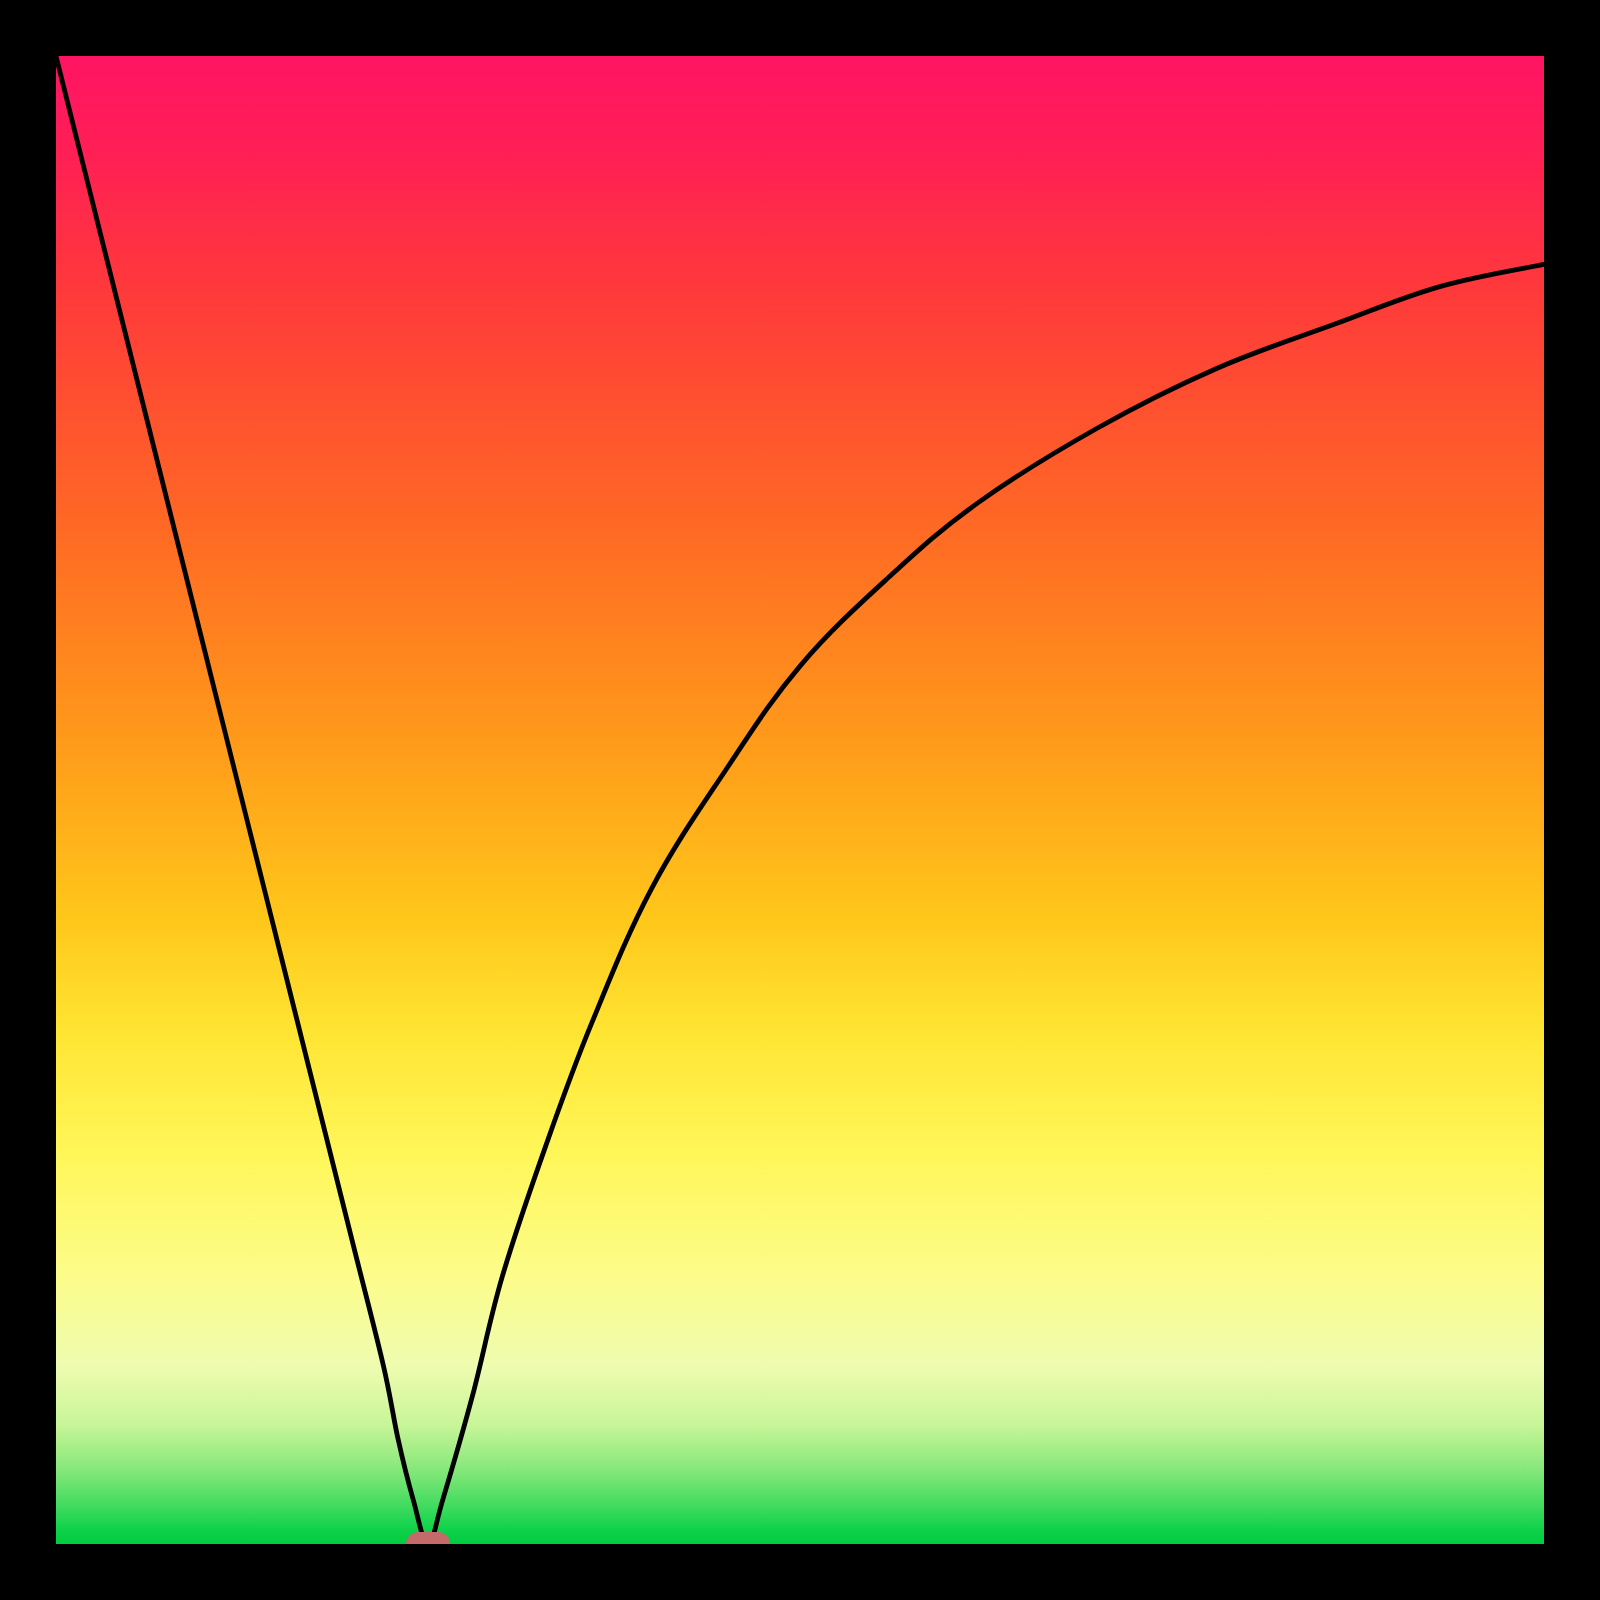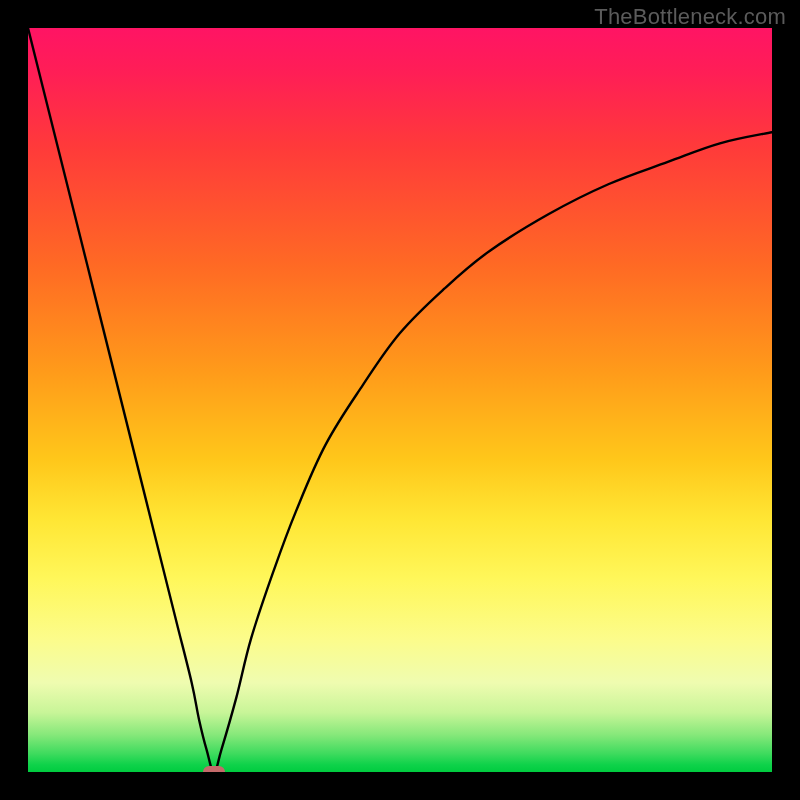--- a/index.html
+++ b/index.html
@@ -71,21 +71,20 @@
     height: 12px;
     background: #c46a6a;
     border-radius: 6px;
     transform: translate(-50%, -50%);
   }
 </style>
 </head>
 <body>
 
 <div class="outer">
-  <div class="watermark">TheBottleneck.com</div>
 
   <div class="plot-area">
     <div class="gradient-bg"></div>
 
     <svg class="curve" viewBox="0 0 744 744" preserveAspectRatio="none">
       <path id="curve-path" fill="none" stroke="#000" stroke-width="2.4" stroke-linejoin="round" stroke-linecap="round" d="M 0.00 0.00 C 2.68 10.71, 9.52 38.09, 14.88 59.52 C 20.24 80.95, 24.40 97.61, 29.76 119.04 C 35.12 140.47, 39.28 157.13, 44.64 178.56 C 50.00 199.99, 54.16 216.65, 59.52 238.08 C 64.88 259.51, 69.04 276.17, 74.40 297.60 C 79.76 319.03, 83.92 335.69, 89.28 357.12 C 94.64 378.55, 98.80 395.21, 104.16 416.64 C 109.52 438.07, 113.68 454.73, 119.04 476.16 C 124.40 497.59, 128.56 514.25, 133.92 535.68 C 139.28 557.11, 143.44 573.77, 148.80 595.20 C 154.16 616.63, 159.66 637.31, 163.68 654.72 C 167.70 672.13, 168.44 679.87, 171.12 691.92 C 173.80 703.97, 175.88 712.31, 178.56 721.68 C 181.24 731.05, 183.32 744.00, 186.00 744.00 C 188.68 744.00, 189.42 735.07, 193.44 721.68 C 197.46 708.29, 202.96 689.69, 208.32 669.60 C 213.68 649.51, 216.50 632.85, 223.20 610.08 C 229.90 587.31, 237.48 565.89, 245.52 543.12 C 253.56 520.35, 258.47 506.37, 267.84 483.60 C 277.21 460.83, 285.55 439.41, 297.60 416.64 C 309.65 393.87, 321.41 377.21, 334.80 357.12 C 348.19 337.03, 357.27 322.45, 372.00 305.04 C 386.73 287.63, 400.57 275.13, 416.64 260.40 C 432.71 245.67, 442.53 236.59, 461.28 223.20 C 480.03 209.81, 499.37 198.05, 520.80 186.00 C 542.23 173.95, 558.89 165.61, 580.32 156.24 C 601.75 146.87, 619.75 141.29, 639.84 133.92 C 659.93 126.55, 673.17 120.68, 691.92 115.32 C 710.67 109.96, 734.63 106.17, 744.00 104.16"></path>
     </svg>
 
     <div id="min-marker" class="marker" style="left: 186px; top: 744px; background: rgb(196, 106, 106);"></div>
   </div>

